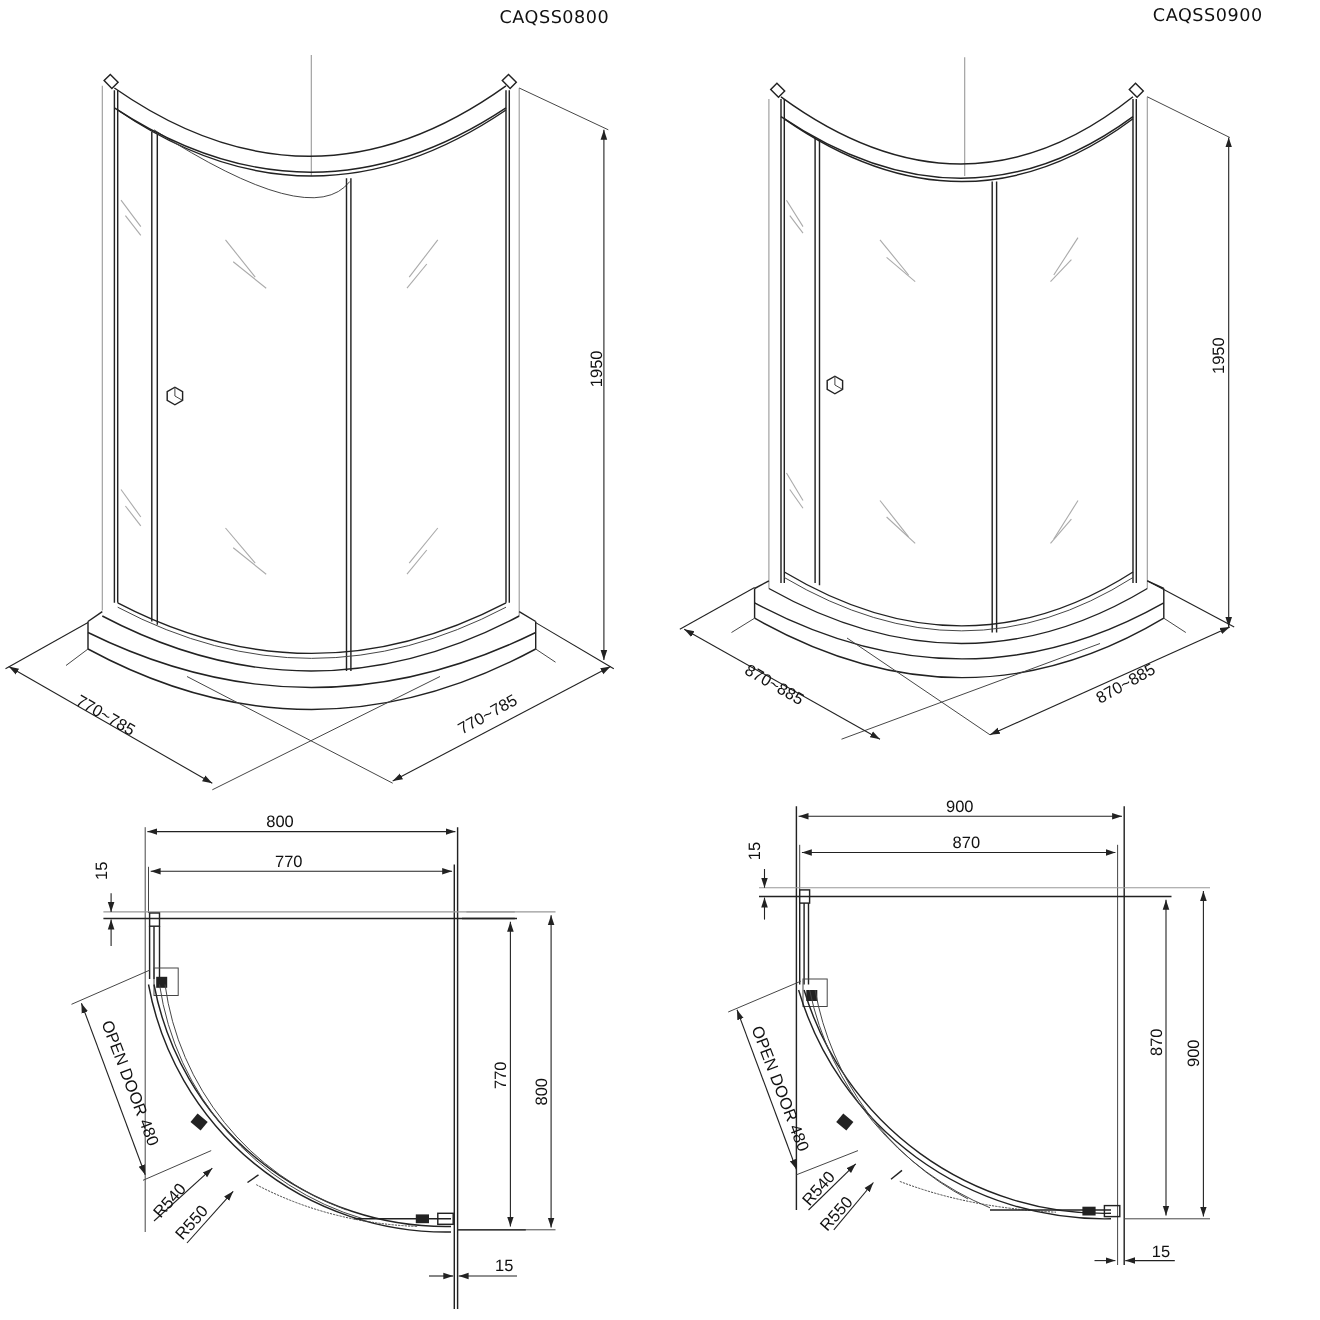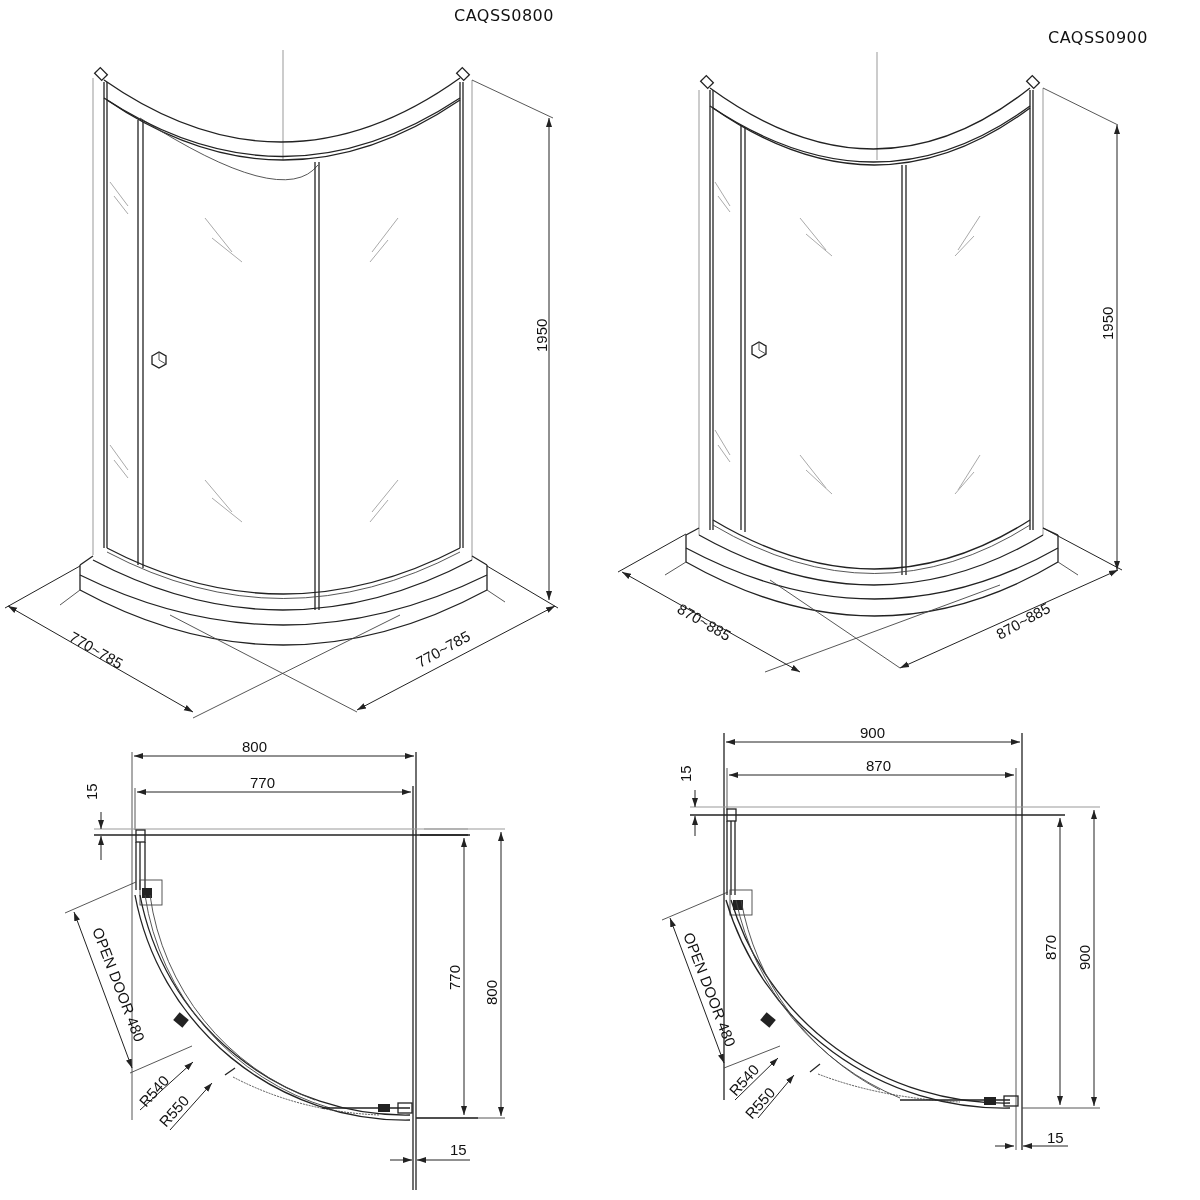--- a/index.html
+++ b/index.html
@@ -10,21 +10,21 @@
   .thin{stroke:#444;fill:none;stroke-width:0.9;}
   .grey{stroke:#999;fill:none;stroke-width:1;}
   .dim{stroke:#222;fill:none;stroke-width:1;}
   .glass{stroke:#aaa;fill:none;stroke-width:1;}
   .dt{font-family:"Liberation Sans",sans-serif;font-size:15px;fill:#111;}
 </style>
 </head>
 <body>
 
 <div class="model-title" style="left:454px;top:6px;">CAQSS0800</div>
-<div class="model-title" style="left:1048px;top:28px;">CAQSS0900</div>
+<div class="model-title" style="left:1048px;top:4px;">CAQSS0900</div>
 
 <svg width="1200" height="1200" viewBox="0 0 1200 1200">
   <defs>
     <marker id="ar" markerWidth="10" markerHeight="8" refX="9" refY="4" orient="auto-start-reverse" markerUnits="userSpaceOnUse">
       <path d="M0,1 L9,4 L0,7 Z" fill="#222"></path>
     </marker>
   </defs>
 
   <g>
 

